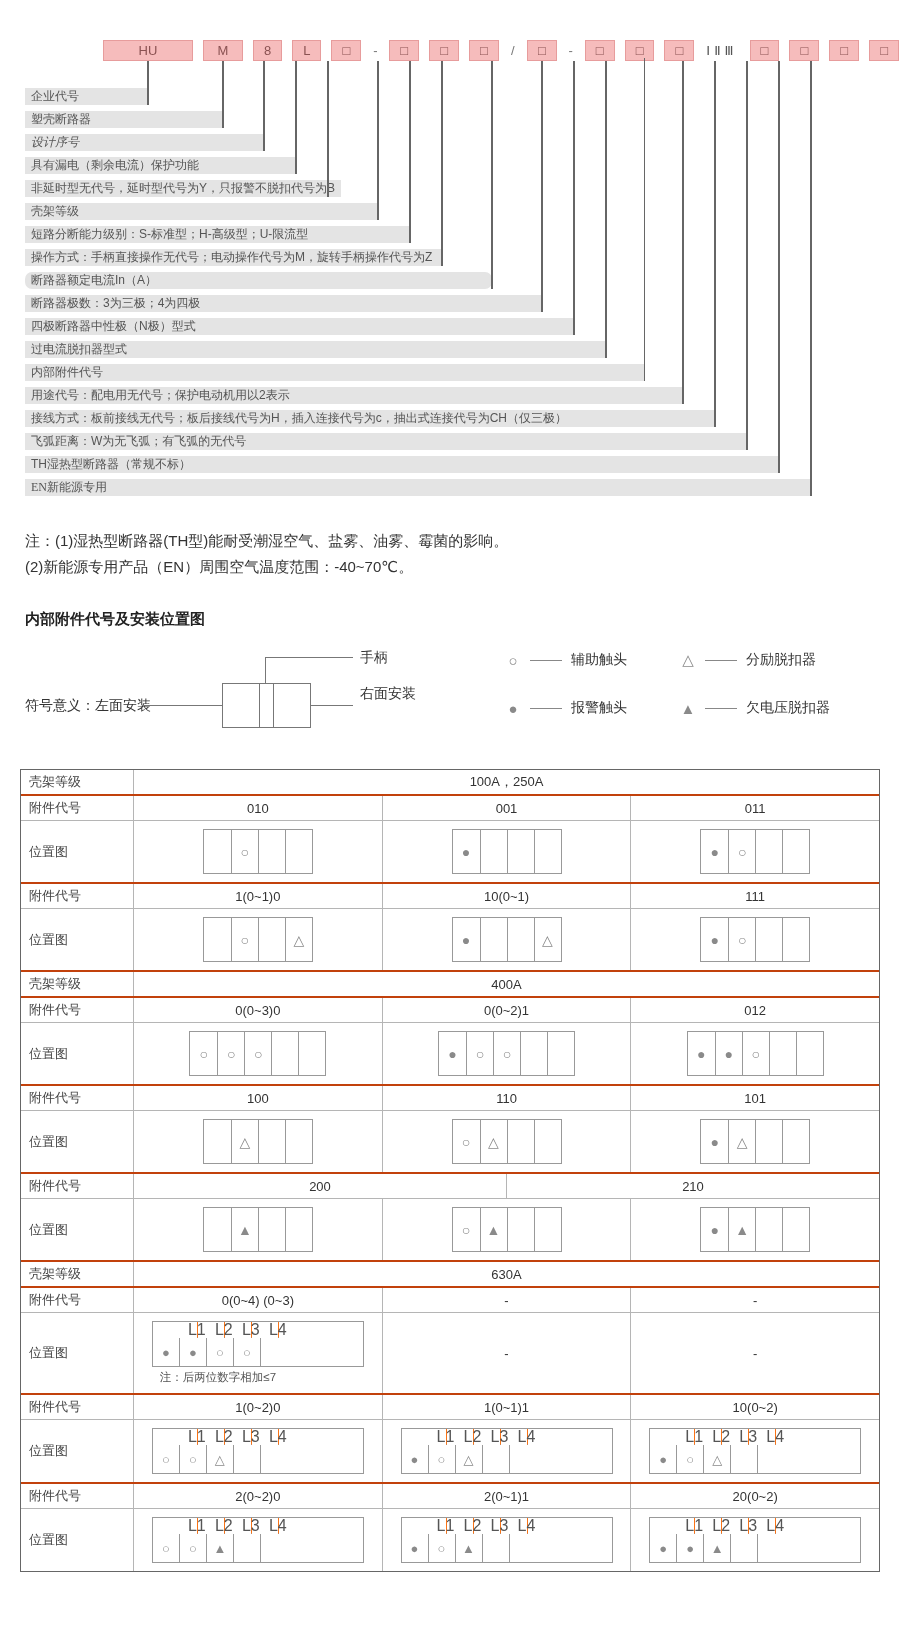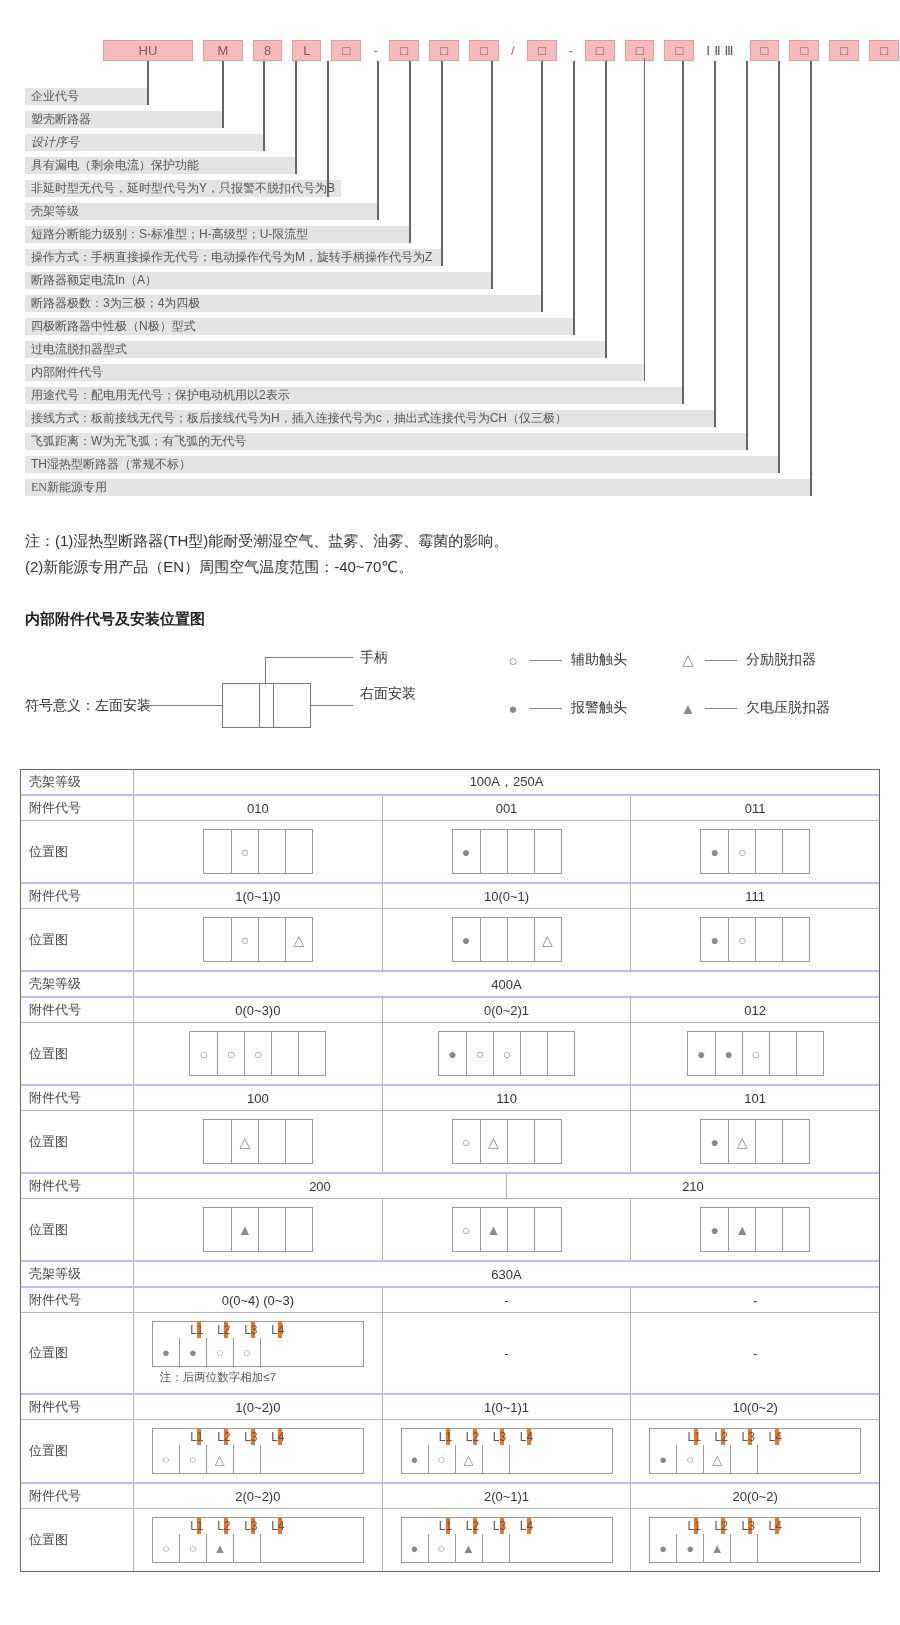--- a/index.html
+++ b/index.html
@@ -52,21 +52,21 @@
   .lg-handle-label { position: absolute; left: 360px; top: 12px; font-size: 14px; color: #333; }
   .lg-right { position: absolute; left: 360px; top: 48px; font-size: 14px; color: #333; }
   .lg-item { position: absolute; display: flex; align-items: center; gap: 9px; }
   .lg-sym { font-size: 15px; color: #8a8a8a; width: 16px; text-align: center; }
   .lg-line { width: 32px; height: 1px; background: #888; }
   .lg-txt { font-size: 14px; color: #333; }
 
   
   .acc-table { margin: 14px 20px 30px 20px; border: 1px solid #666; }
   .trow { display: flex; border-top: 1px solid #b5b5b5; }
-  .trow.k-codes, .trow.k-frame { border-top: 2px solid #c4b5fd; }
+  .trow.k-codes, .trow.k-frame { border-top: 2px solid #c2410c; }
   .trow:first-child { border-top: none; }
   .tlabel {
     width: 113px; flex: none; display: flex; align-items: center;
     padding: 3px 8px; font-size: 13px; color: #444;
     border-right: 1px solid #b5b5b5;
   }
   .tval {
     flex: 1 1 0; display: flex; align-items: center; justify-content: center;
     font-size: 13px; color: #333; padding: 3px 4px; min-height: 24px;
   }
@@ -76,23 +76,23 @@
   .diag { display: flex; border: 1px solid #999; }
   .dcell {
     width: 27px; height: 43px; display: flex; align-items: center; justify-content: center;
     font-size: 14px; color: #8a8a8a;
   }
   .dcell + .dcell { border-left: 1px solid #999; }
 
   .diag630 { width: 212px; height: 46px; border: 1px solid #999; display: flex; }
   .d6grid { display: grid; grid-template-columns: repeat(4, 27px); grid-template-rows: 16px 28px; }
   .d6h {
-    border-right: 4px solid #f97316; border-bottom: 1px solid #999;
+    border-right: 1px solid #f97316; border-bottom: 1px solid #999;
     display: flex; align-items: center; justify-content: center;
-    font-size: 12px; color: #555; margin-left: 44px;
+    font-size: 16px; color: #555; margin-left: 44px;
   }
   .d6s {
     border-right: 1px solid #999;
     display: flex; align-items: center; justify-content: center;
     font-size: 13px; color: #8a8a8a;
   }
   .dnote { font-size: 11.5px; color: #555; width: 212px; text-align: left; padding-left: 8px; }
 </style>
 </head>
 <body>
@@ -130,21 +130,21 @@
     <div class="bar" style="top: 157px; width: 271px;">具有漏电（剩余电流）保护功能</div>
     <div class="vline" style="left: 295px; top: 61px; height: 113px;"></div>
     <div class="bar" style="top: 180px; width: 303px;">非延时型无代号，延时型代号为Y，只报警不脱扣代号为B</div>
     <div class="vline" style="left: 327px; top: 61px; height: 136px;"></div>
     <div class="bar" style="top: 203px; width: 353px;">壳架等级</div>
     <div class="vline" style="left: 377px; top: 61px; height: 159px;"></div>
     <div class="bar" style="top: 226px; width: 385px;">短路分断能力级别：S-标准型；H-高级型；U-限流型</div>
     <div class="vline" style="left: 409px; top: 61px; height: 182px;"></div>
     <div class="bar" style="top: 249px; width: 417px;">操作方式：手柄直接操作无代号；电动操作代号为M，旋转手柄操作代号为Z</div>
     <div class="vline" style="left: 441px; top: 61px; height: 205px;"></div>
-    <div class="bar" style="top: 272px; width: 467px;">断路器额定电流In（A）</div>
+    <div class="bar" style="top: 272px; width: 467px; border-radius: 7px;">断路器额定电流In（A）</div>
     <div class="vline" style="left: 491px; top: 61px; height: 228px;"></div>
     <div class="bar" style="top: 295px; width: 517px;">断路器极数：3为三极；4为四极</div>
     <div class="vline" style="left: 541px; top: 61px; height: 251px;"></div>
     <div class="bar" style="top: 318px; width: 549px;">四极断路器中性极（N极）型式</div>
     <div class="vline" style="left: 573px; top: 61px; height: 274px;"></div>
     <div class="bar" style="top: 341px; width: 581px;">过电流脱扣器型式</div>
     <div class="vline" style="left: 605px; top: 61px; height: 297px;"></div>
     <div class="bar" style="top: 364px; width: 619.5px;">内部附件代号</div>
     <div class="vline" style="left: 643.5px; top: 58px; height: 323px;"></div>
     <div class="bar" style="top: 387px; width: 658px;">用途代号：配电用无代号；保护电动机用以2表示</div>

